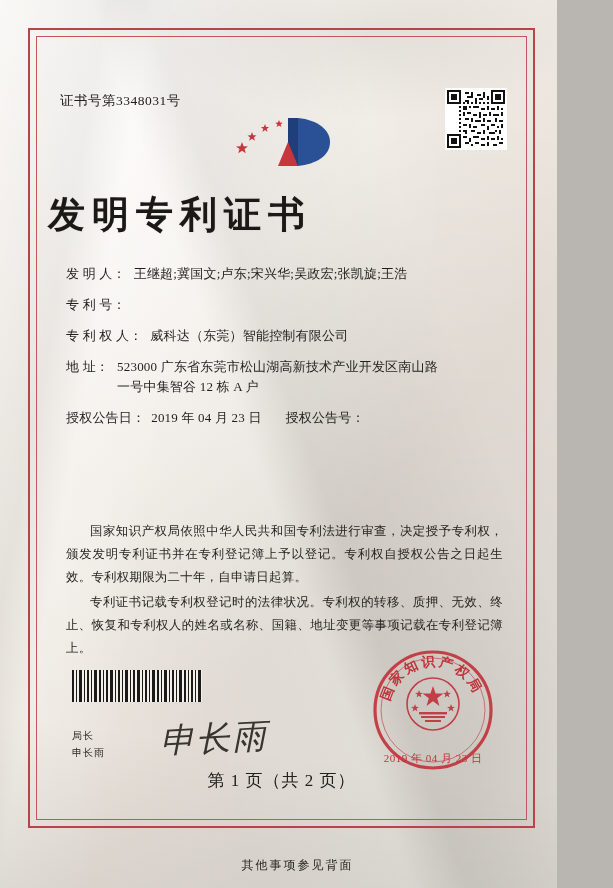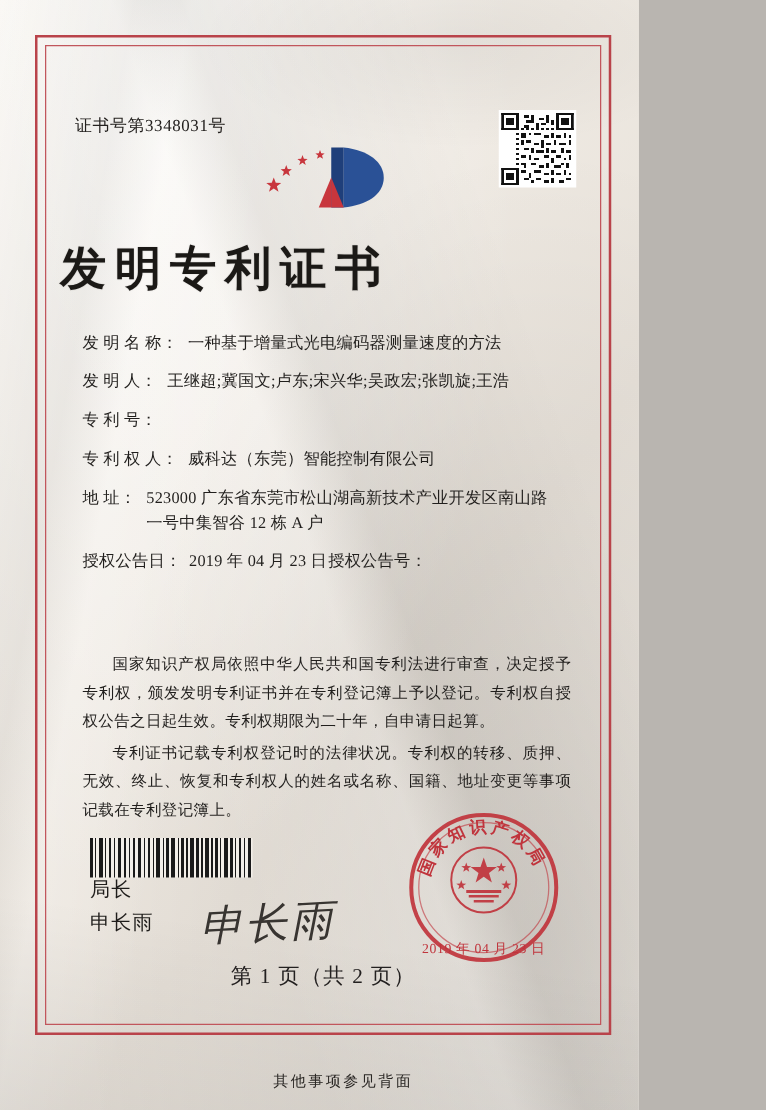--- a/index.html
+++ b/index.html
@@ -7,21 +7,21 @@
   body {
     width: 613px;
     height: 888px;
     font-family: "Liberation Serif", serif;
     background: #b9b5b0;
     overflow: hidden;
   }
 
   .page {
     position: relative;
-    width: 511px;
+    width: 557px;
     height: 888px;
     background: #f3efe9;
     background-image:
       radial-gradient(ellipse at 18% 12%, rgba(255,255,255,0.55), rgba(255,255,255,0) 55%),
       radial-gradient(ellipse at 85% 85%, rgba(0,0,0,0.10), rgba(0,0,0,0) 60%),
       linear-gradient(128deg, #f7f4ee 0%, #efeae3 38%, #e8e2da 62%, #f2ede6 100%);
     overflow: hidden;
   }
 
   
@@ -155,22 +155,22 @@
     left: 24px;
     top: 622px;
     width: 130px;
     height: 32px;
   }
 
   
   .director {
     position: absolute;
     left: 24px;
-    top: 652px;
-    font-size: 16px;
+    top: 680px;
+    font-size: 10px;
     line-height: 1.65;
     color: #1f1d1b;
     letter-spacing: 1px;
   }
 
   
   .signature {
     position: absolute;
     left: 112px;
     top: 668px;
@@ -359,24 +359,20 @@
         <path d="M86 12 C106 14, 118 24, 118 36 C118 50, 104 58, 86 60 Z" fill="#2a5196"></path>
         <path d="M76 36 L86 60 L76 60 Z" fill="#c8363d"></path>
         <path d="M66 60 L76 36 L76 60 Z" fill="#c8363d"></path>
       </svg>
     </div>
 
     <div class="title">发明专利证书</div>
 
     <div class="fields">
 
-      <div class="row">
-        <div class="label">发 明 名 称：</div>
-        <div class="value">一种基于增量式光电编码器测量速度的方法</div>
-      </div>
 
       <div class="row">
         <div class="label">发 明 人：</div>
         <div class="value">王继超;冀国文;卢东;宋兴华;吴政宏;张凯旋;王浩</div>
       </div>
 
       <div class="row">
         <div class="label">专 利 号：</div>
       </div>
 

